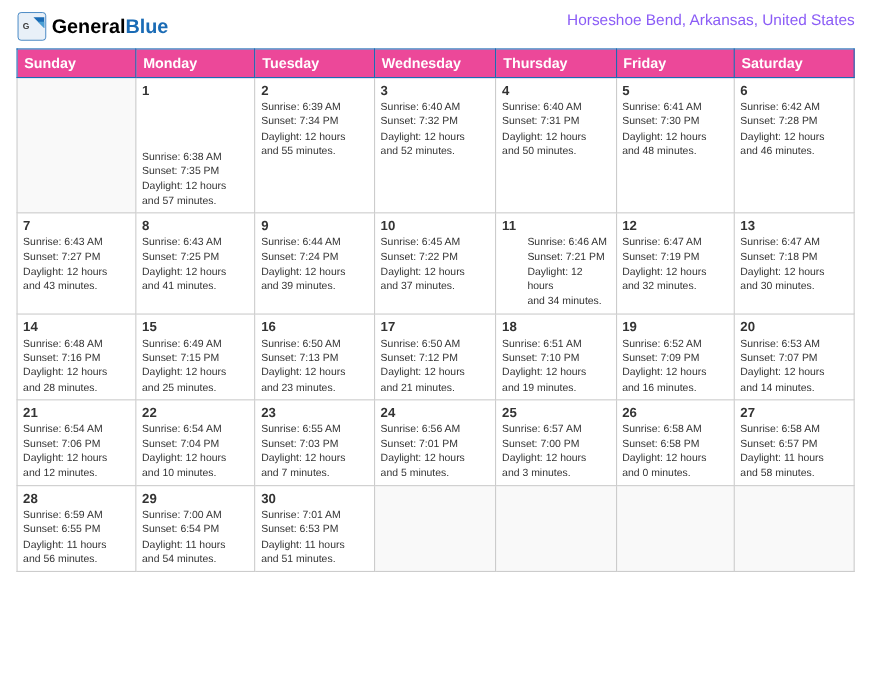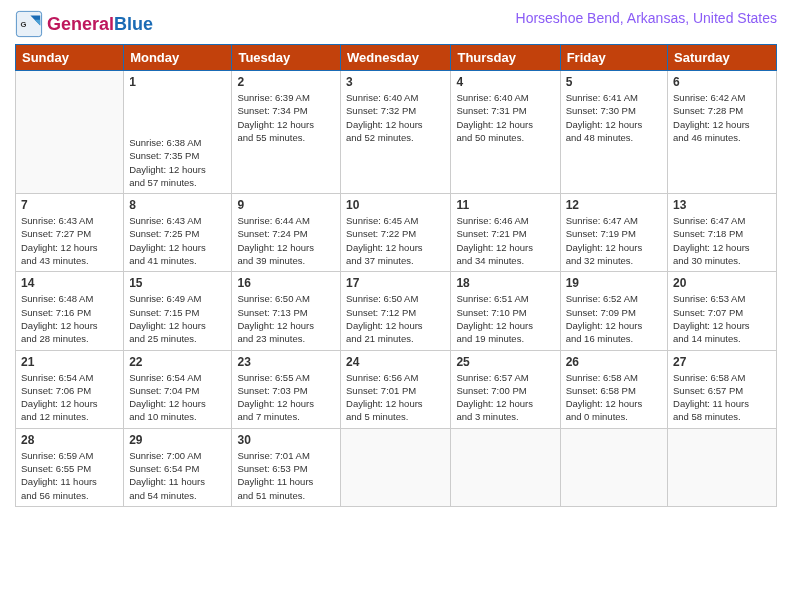--- a/index.html
+++ b/index.html
@@ -21,21 +21,21 @@
       margin-bottom: 6px;
     }
     .logo {
       display: flex;
       align-items: center;
       gap: 4px;
     }
     .logo-text-general {
       font-size: 18px;
       font-weight: bold;
-      color: #be185d;
+      color: #000000;
     }
     .logo-text-blue {
       font-size: 18px;
       font-weight: bold;
       color: #1a6bb5;
     }
     .logo-icon {
       width: 28px;
       height: 28px;
     }
@@ -50,21 +50,21 @@
     .location-title {
       font-size: 14px;
       color: #8b5cf6;
     }
     .calendar {
       width: 100%;
       border-collapse: collapse;
       border: 1px solid #bbb;
     }
     .calendar th {
-      background-color: #c2410c;
+      background-color: #ec4899;
       color: #fff;
       text-align: left;
       padding: 5px 6px;
       font-size: 13px;
       font-weight: bold;
       border: 1px solid #1a6bb5;
     }
     .calendar td {
       border: 1px solid #ccc;
       vertical-align: top;
@@ -195,21 +195,21 @@
           </td>
           <td>
             <div class="day-number">10</div>
             <div class="day-detail" style="white-space: pre-line;">Sunrise: 6:45 AM
 Sunset: 7:22 PM
 Daylight: 12 hours
 and 37 minutes.</div>
           </td>
           <td>
             <div class="day-number">11</div>
-            <div class="day-detail" style="white-space: pre-line;">Sunrise: 6:46 AM
+            <div class="day-detail" style="white-space: pre-line; margin-left: 23px;">Sunrise: 6:46 AM
 Sunset: 7:21 PM
 Daylight: 12 hours
 and 34 minutes.</div>
           </td>
           <td>
             <div class="day-number">12</div>
             <div class="day-detail" style="white-space: pre-line;">Sunrise: 6:47 AM
 Sunset: 7:19 PM
 Daylight: 12 hours
 and 32 minutes.</div>

